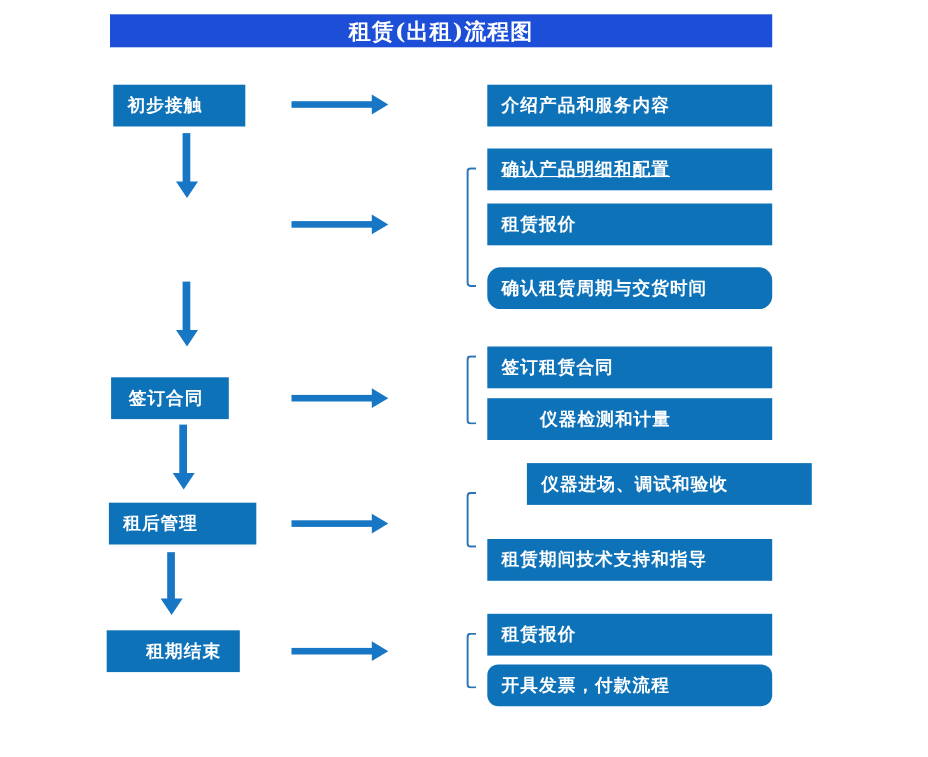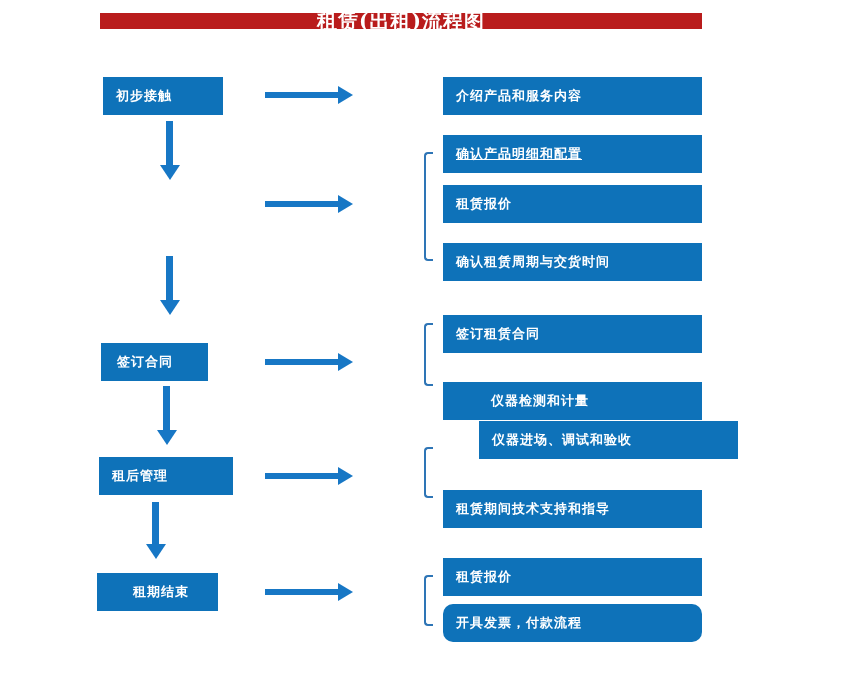--- a/index.html
+++ b/index.html
@@ -3,26 +3,26 @@
 <meta charset="utf-8">
 <style>
   html,body{margin:0;padding:0;background:#ffffff;}
   .canvas{
     position:relative;width:844px;height:688px;background:#ffffff;overflow:hidden;
     font-family:"DejaVu Serif","Liberation Serif",serif;
   }
   .box{
     position:absolute;background:#0e72b9;color:#ffffff;
     display:flex;align-items:center;
-    font-weight:bold;font-size:13px;letter-spacing:1px;
+    font-weight:bold;font-size:16px;letter-spacing:1px;
     box-sizing:border-box;padding-left:13px;white-space:nowrap;
   }
   .title-bar{
-    position:absolute;left:100px;top:13px;width:602px;height:16px;
-    background:#b91c1c;color:#ffffff;display:flex;align-items:center;justify-content:center;
+    position:absolute;left:100px;top:13px;width:602px;height:30px;
+    background:#1d4ed8;color:#ffffff;display:flex;align-items:center;justify-content:center;
     font-weight:bold;font-size:20px;letter-spacing:1px;
   }
   .step{height:38px;}
   .out{left:443px;width:259px;height:38px;}
   
   .harrow{position:absolute;width:88px;height:18px;}
   .harrow .shaft{position:absolute;left:0;top:6px;width:74px;height:6px;background:#1777c5;}
   .harrow .head{
     position:absolute;right:0;top:0;width:0;height:0;
     border-left:15px solid #1777c5;border-top:9px solid transparent;border-bottom:9px solid transparent;
@@ -60,35 +60,35 @@
     <div class="head"></div>
   </div>
 
   <div class="harrow" style="left:265px;top:195px;">
     <div class="shaft"></div>
     <div class="head"></div>
   </div>
   <div class="bracket" style="top:152px;height:109px;"></div>
   <div class="box out" style="top:135px;text-decoration:underline;">确认产品明细和配置</div>
   <div class="box out" style="top:185px;">租赁报价</div>
-  <div class="box out" style="top:243px;">确认租赁周期与交货时间</div>
+  <div class="box out" style="top:243px;border-radius:12px;">确认租赁周期与交货时间</div>
 
   <div class="varrow" style="left:160px;top:256px;height:59px;">
     <div class="shaft" style="height:45px;"></div>
     <div class="head"></div>
   </div>
 
   <div class="box step" style="left:101px;top:343px;width:107px;padding-left:16px;">签订合同</div>
   <div class="harrow" style="left:265px;top:353px;">
     <div class="shaft"></div>
     <div class="head"></div>
   </div>
   <div class="bracket" style="top:323px;height:63px;"></div>
   <div class="box out" style="top:315px;">签订租赁合同</div>
-  <div class="box out" style="top:382px;padding-left:48px;">仪器检测和计量</div>
+  <div class="box out" style="top:362px;padding-left:48px;">仪器检测和计量</div>
 
   <div class="varrow" style="left:157px;top:386px;height:59px;">
     <div class="shaft" style="height:45px;"></div>
     <div class="head"></div>
   </div>
 
   <div class="box step" style="left:99px;top:457px;width:134px;">租后管理</div>
   <div class="harrow" style="left:265px;top:467px;">
     <div class="shaft"></div>
     <div class="head"></div>

